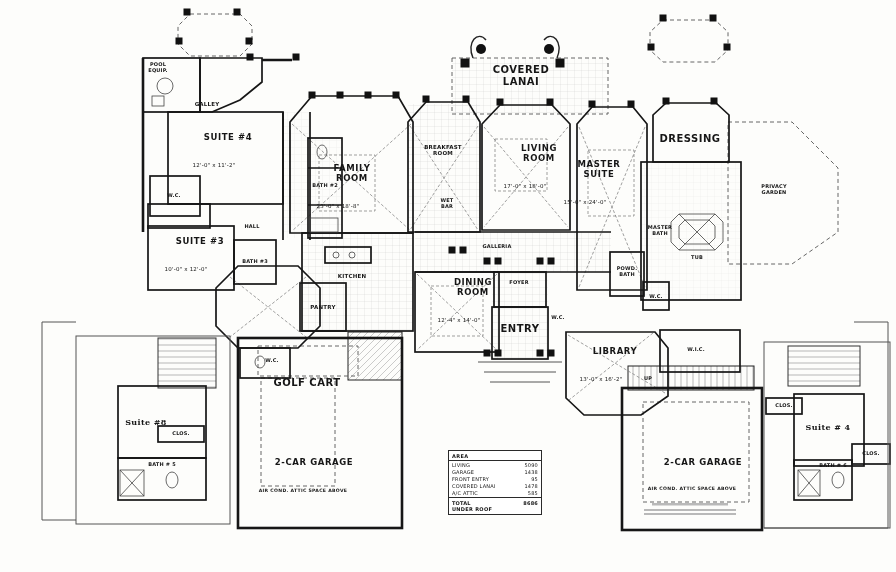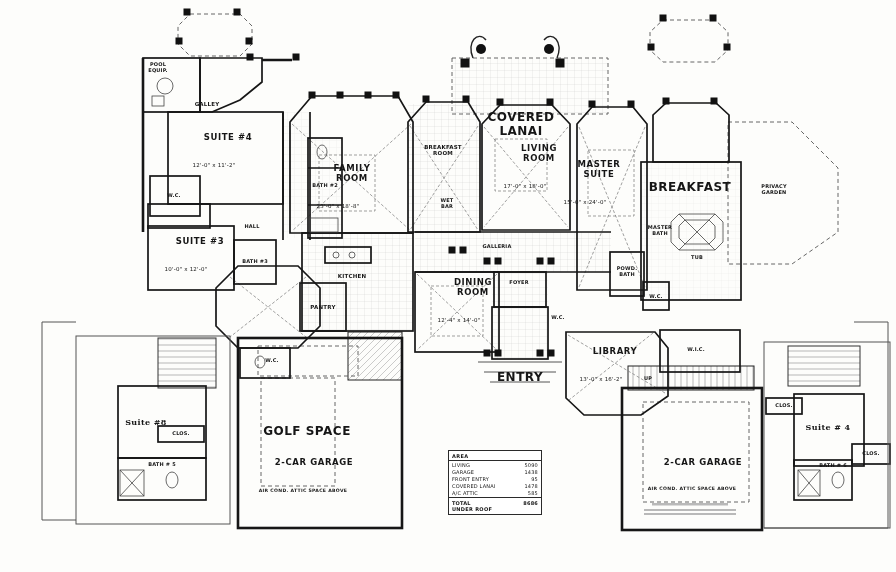--- a/index.html
+++ b/index.html
@@ -3,21 +3,21 @@
 <meta charset="utf-8">
 <style>
   html,body{margin:0;padding:0;background:#fff;}
   #plan{position:relative;width:896px;height:572px;background:#fdfdfb;overflow:hidden;
         font-family:"DejaVu Sans",sans-serif;color:#161616;}
   #plan svg{position:absolute;left:0;top:0;}
   .lbl{position:absolute;transform:translate(-50%,-50%);text-align:center;line-height:1.18;
        white-space:pre-line;z-index:3;}
   .rname{font-size:8.5px;font-weight:700;letter-spacing:.6px;white-space:pre-line;padding-left:28px;}
   .rdims{font-size:5.5px;letter-spacing:.2px;margin-top:1px;white-space:pre-line;}
-  .small{font-size:12px;font-weight:700;letter-spacing:.5px;margin-top:48px;}
+  .small{font-size:10px;font-weight:700;letter-spacing:.5px;}
   .tiny{font-size:5.5px;font-weight:700;letter-spacing:.2px;}
   .micro{font-size:5px;font-weight:700;letter-spacing:.2px;}
   .note{font-size:4.6px;font-weight:700;letter-spacing:.3px;}
   .suite-script{font-size:8px;font-weight:700;letter-spacing:.4px;font-family:"DejaVu Serif",serif;}
   
   .area-table{position:absolute;left:448px;top:450px;width:92px;background:#fff;
       border:1px solid #2a2a2a;z-index:4;padding:1px 0 2px 0;}
   .at-header{font-size:5px;font-weight:700;letter-spacing:.4px;padding:1px 3px;border-bottom:1px solid #2a2a2a;}
   .at-row{display:flex;justify-content:space-between;padding:0.5px 3px;font-size:5px;letter-spacing:.2px;}
   .at-row.total{border-top:1px solid #2a2a2a;margin-top:1px;padding-top:1.5px;font-weight:700;}
@@ -256,37 +256,37 @@
   <div class="rdims">12'-4" x 14'-0"</div>
 </div>
 <div class="lbl small" style="left:520px;top:329px">ENTRY</div>
 <div class="lbl micro" style="left:558px;top:318px">W.C.</div>
 
 <div class="lbl" style="left:585px;top:182px">
   <div class="rname">MASTER
 SUITE</div>
   <div class="rdims">15'-0" x 24'-0"</div>
 </div>
-<div class="lbl small" style="left:690px;top:139px">BREAKFAST</div>
+<div class="lbl small" style="left:690px;top:139px">DRESSING</div>
 <div class="lbl micro" style="left:627px;top:272px">POWD.
 BATH</div>
 <div class="lbl micro" style="left:656px;top:297px">W.C.</div>
 <div class="lbl micro" style="left:660px;top:231px">MASTER
 BATH</div>
 <div class="lbl micro" style="left:697px;top:258px">TUB</div>
 <div class="lbl micro" style="left:696px;top:350px">W.I.C.</div>
 <div class="lbl micro" style="left:774px;top:190px">PRIVACY
 GARDEN</div>
 
 <div class="lbl" style="left:601px;top:364px">
   <div class="rname">LIBRARY</div>
   <div class="rdims">13'-0" x 16'-2"</div>
 </div>
 
-<div class="lbl small" style="left:307px;top:383px">GOLF SPACE</div>
+<div class="lbl small" style="left:307px;top:383px">GOLF CART</div>
 <div class="lbl" style="left:300px;top:462px">
   <div class="rname">2-CAR GARAGE</div>
 </div>
 <div class="lbl note" style="left:303px;top:491px">AIR COND. ATTIC SPACE ABOVE</div>
 
 <div class="lbl" style="left:689px;top:462px">
   <div class="rname">2-CAR GARAGE</div>
 </div>
 <div class="lbl note" style="left:692px;top:489px">AIR COND. ATTIC SPACE ABOVE</div>
 <div class="lbl micro" style="left:648px;top:379px">UP</div>

